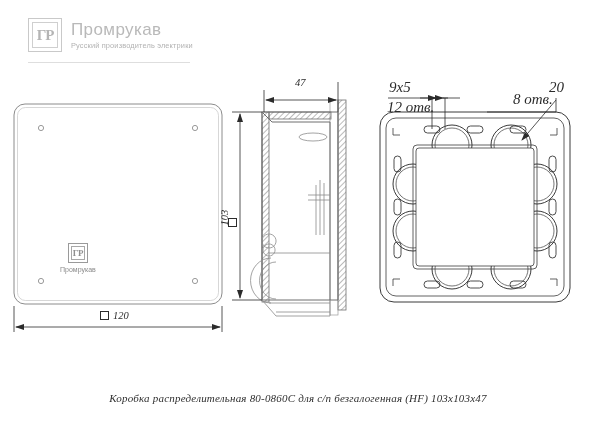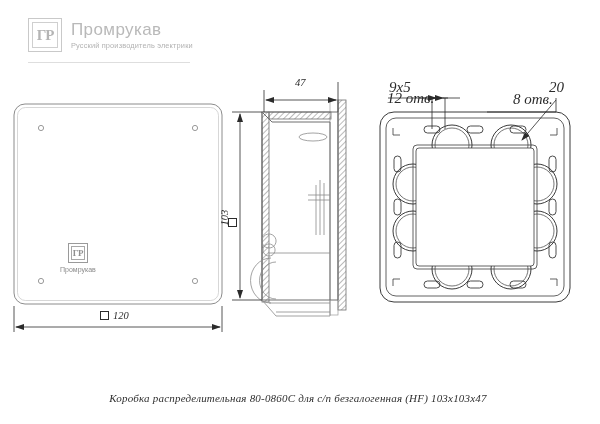--- a/index.html
+++ b/index.html
@@ -338,21 +338,21 @@
   <div class="anno anno-md dim-sq" style="left:100px; top:311px;">120</div>
 
   <div class="anno anno-md" style="left:295px; top:78px;font-family:Liberation Serif, serif;">47</div>
 
   <div class="anno anno-md rot90" style="left:230px; top:215px;">103</div>
   <div style="position:absolute; left:228px; top:218px; width:7px; height:7px;
               border:1px solid #2b2b2b;"></div>
 
   <div class="anno anno-sm" style="left:389px; top:80px;">9x5</div>
 
-  <div class="anno anno-sm" style="left:387px; top:91px;">12 отв.</div>
+  <div class="anno anno-sm" style="left:387px; top:100px;">12 отв.</div>
 
   <div class="anno anno-sm" style="left:549px; top:80px;">20</div>
 
   <div class="anno anno-sm" style="left:513px; top:92px;">8 отв.</div>
 
   <div class="caption">Коробка распределительная 80-0860C для с/п безгалогенная (HF) 103х103х47</div>
 
 </div>
 
 </body></html>

